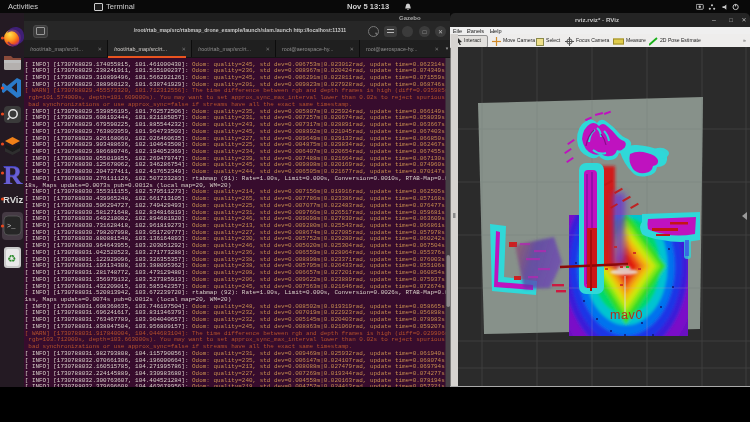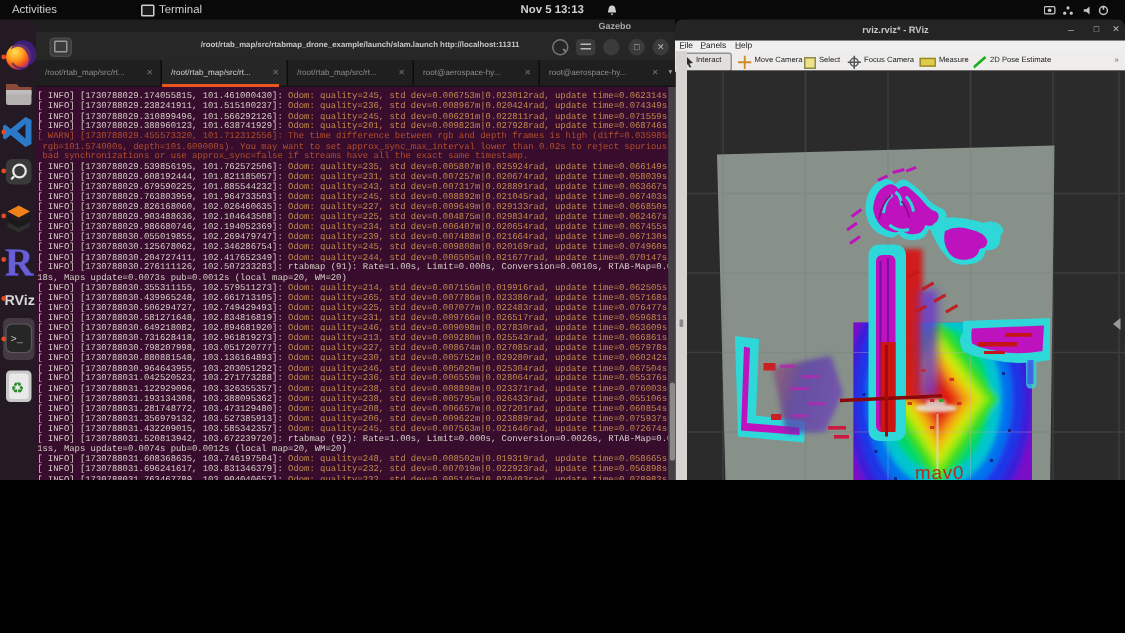--- a/index.html
+++ b/index.html
@@ -1,15 +1,15 @@
 <!DOCTYPE html>
 <html><head><meta charset="utf-8">
 <style>
 html,body{margin:0;padding:0;background:#000;}
-#outer{position:relative;width:750px;height:320px;overflow:hidden;}
+#outer{position:relative;width:750px;height:387px;overflow:hidden;}
 #screen{position:absolute;left:0;top:0;width:1500px;height:844px;overflow:hidden;transform:scale(0.5);transform-origin:0 0;background:#0a0a0a;font-family:"Liberation Sans",sans-serif;}
 .abs{position:absolute;}
 
 #topbar{left:0;top:0;width:1500px;height:26px;background:#090909;color:#d0d0d0;font-size:15.2px;}
 
 #dock{left:0;top:26px;width:48px;height:818px;background:#241a23;}
 
 #gzstrip{left:48px;top:26px;width:852px;height:16px;background:#1e1e1e;}
 #gztitle{left:798px;top:26px;width:120px;height:16px;color:#a8a8a8;font-size:12px;font-weight:bold;line-height:18px;}
 

